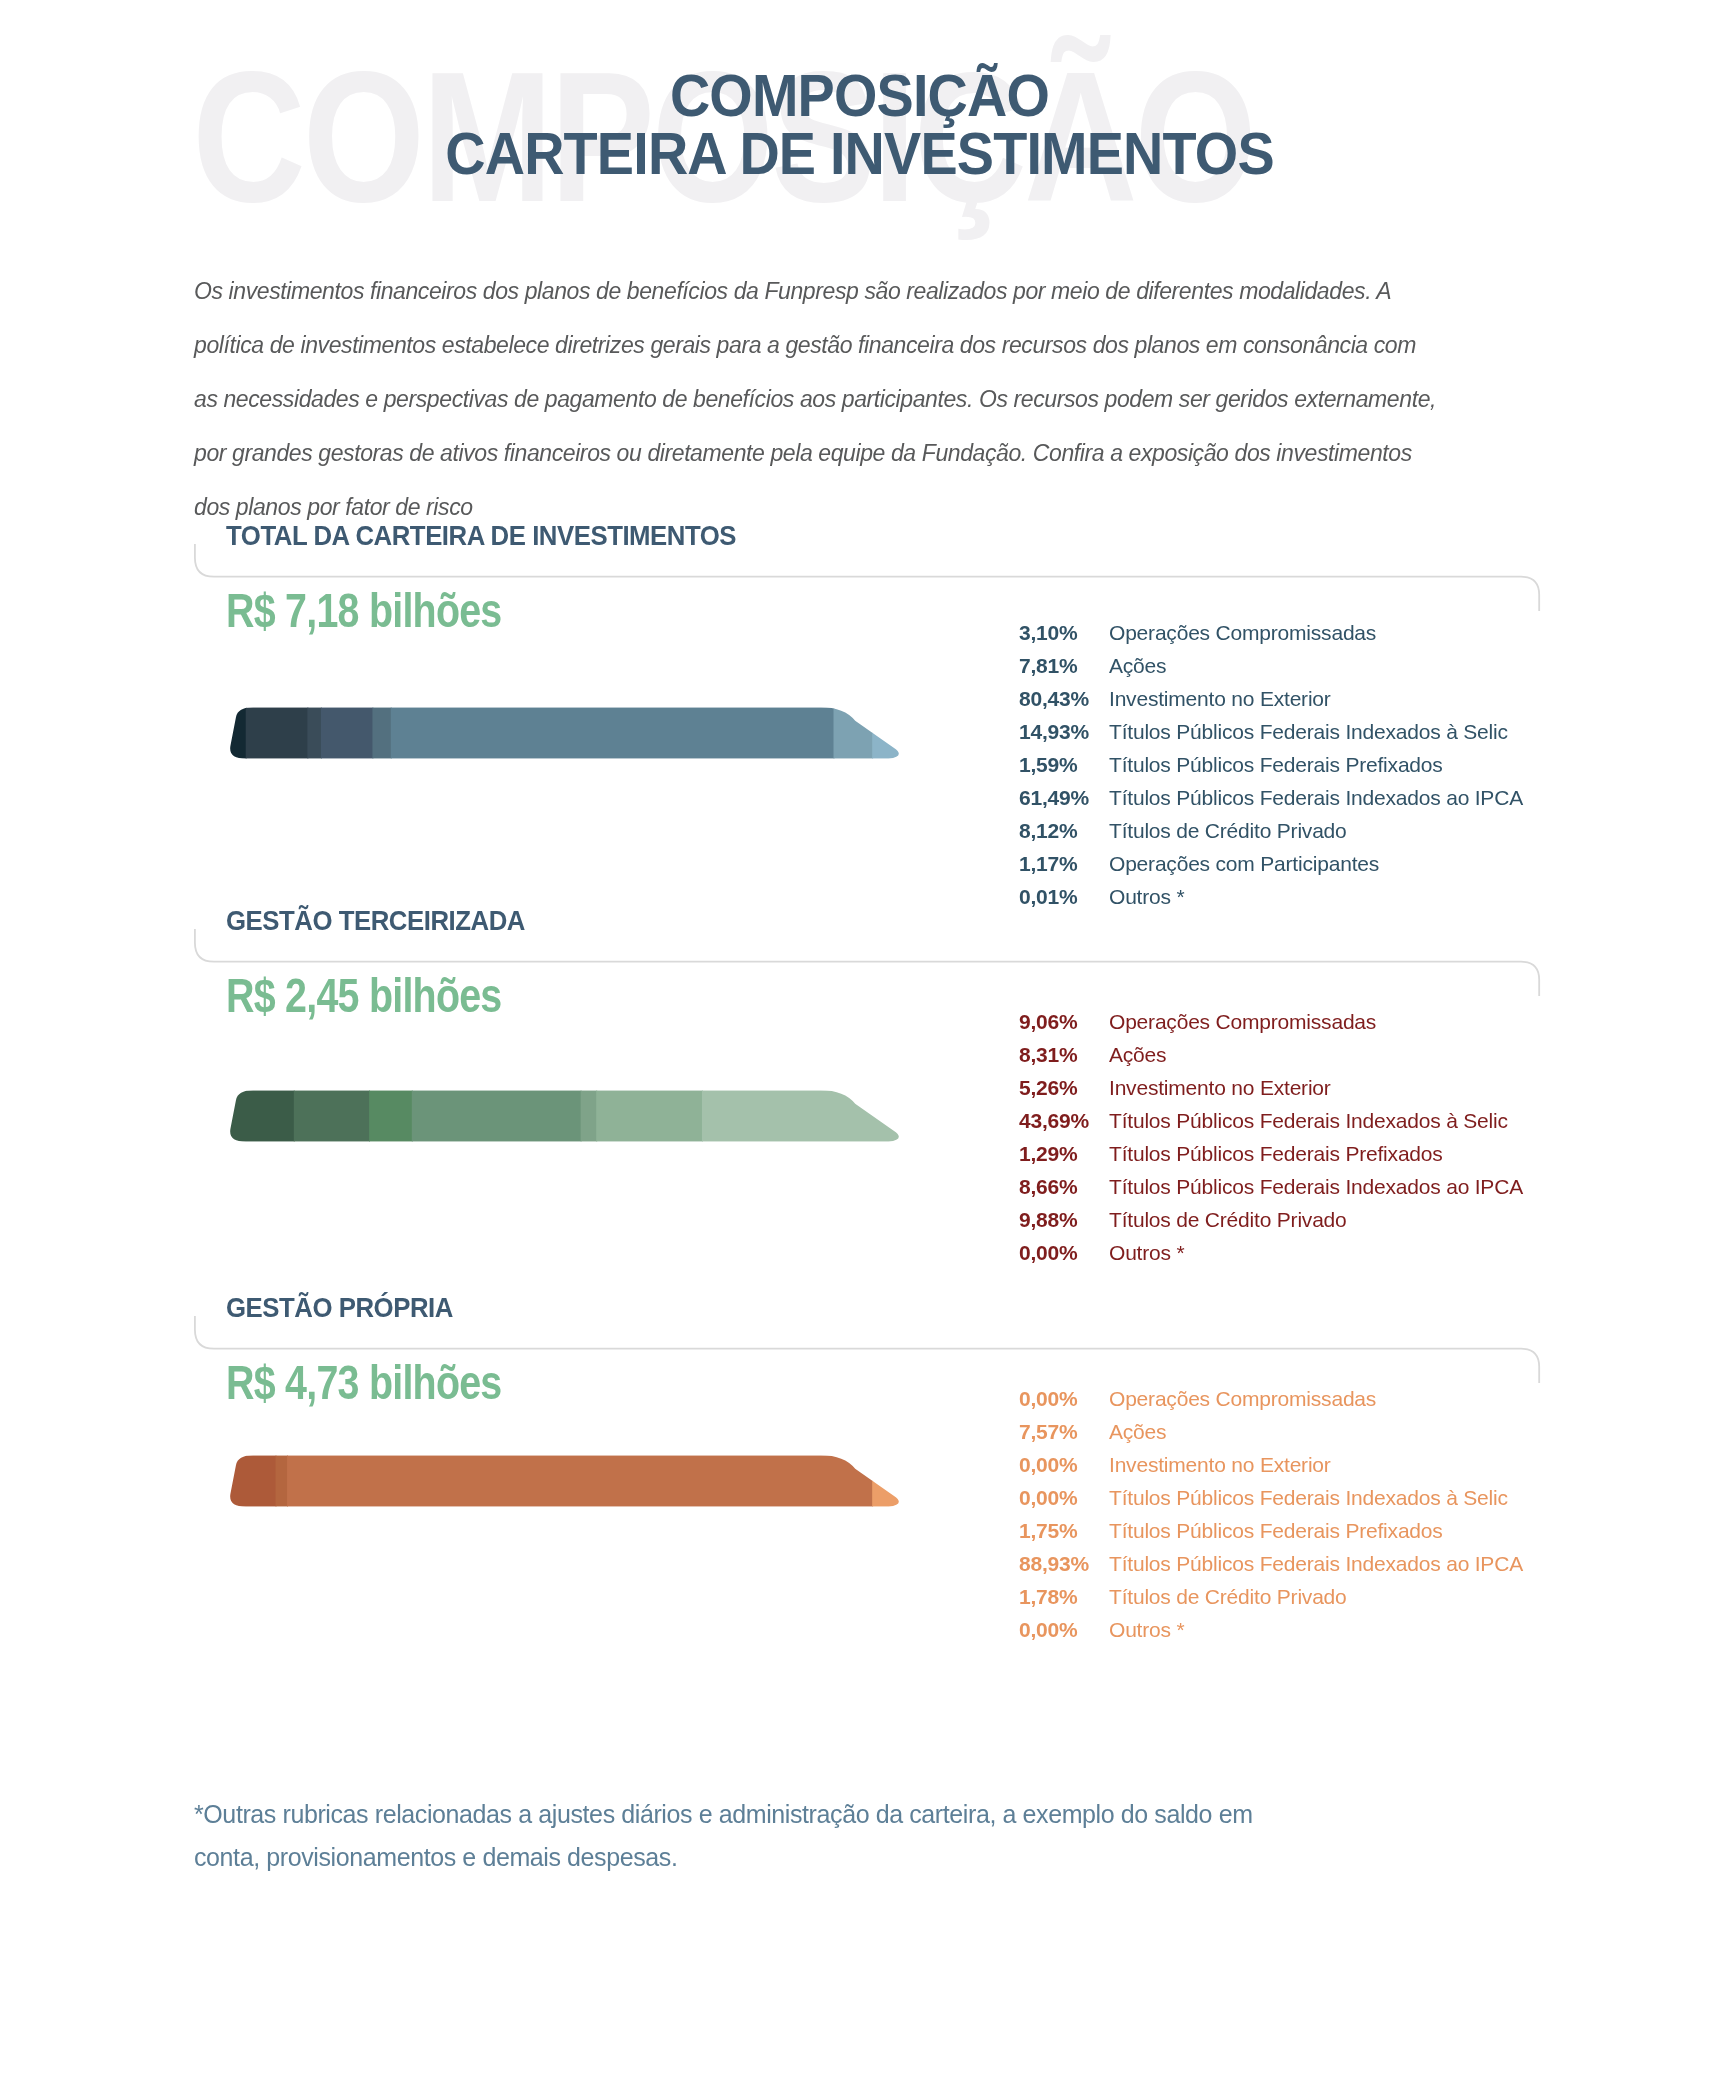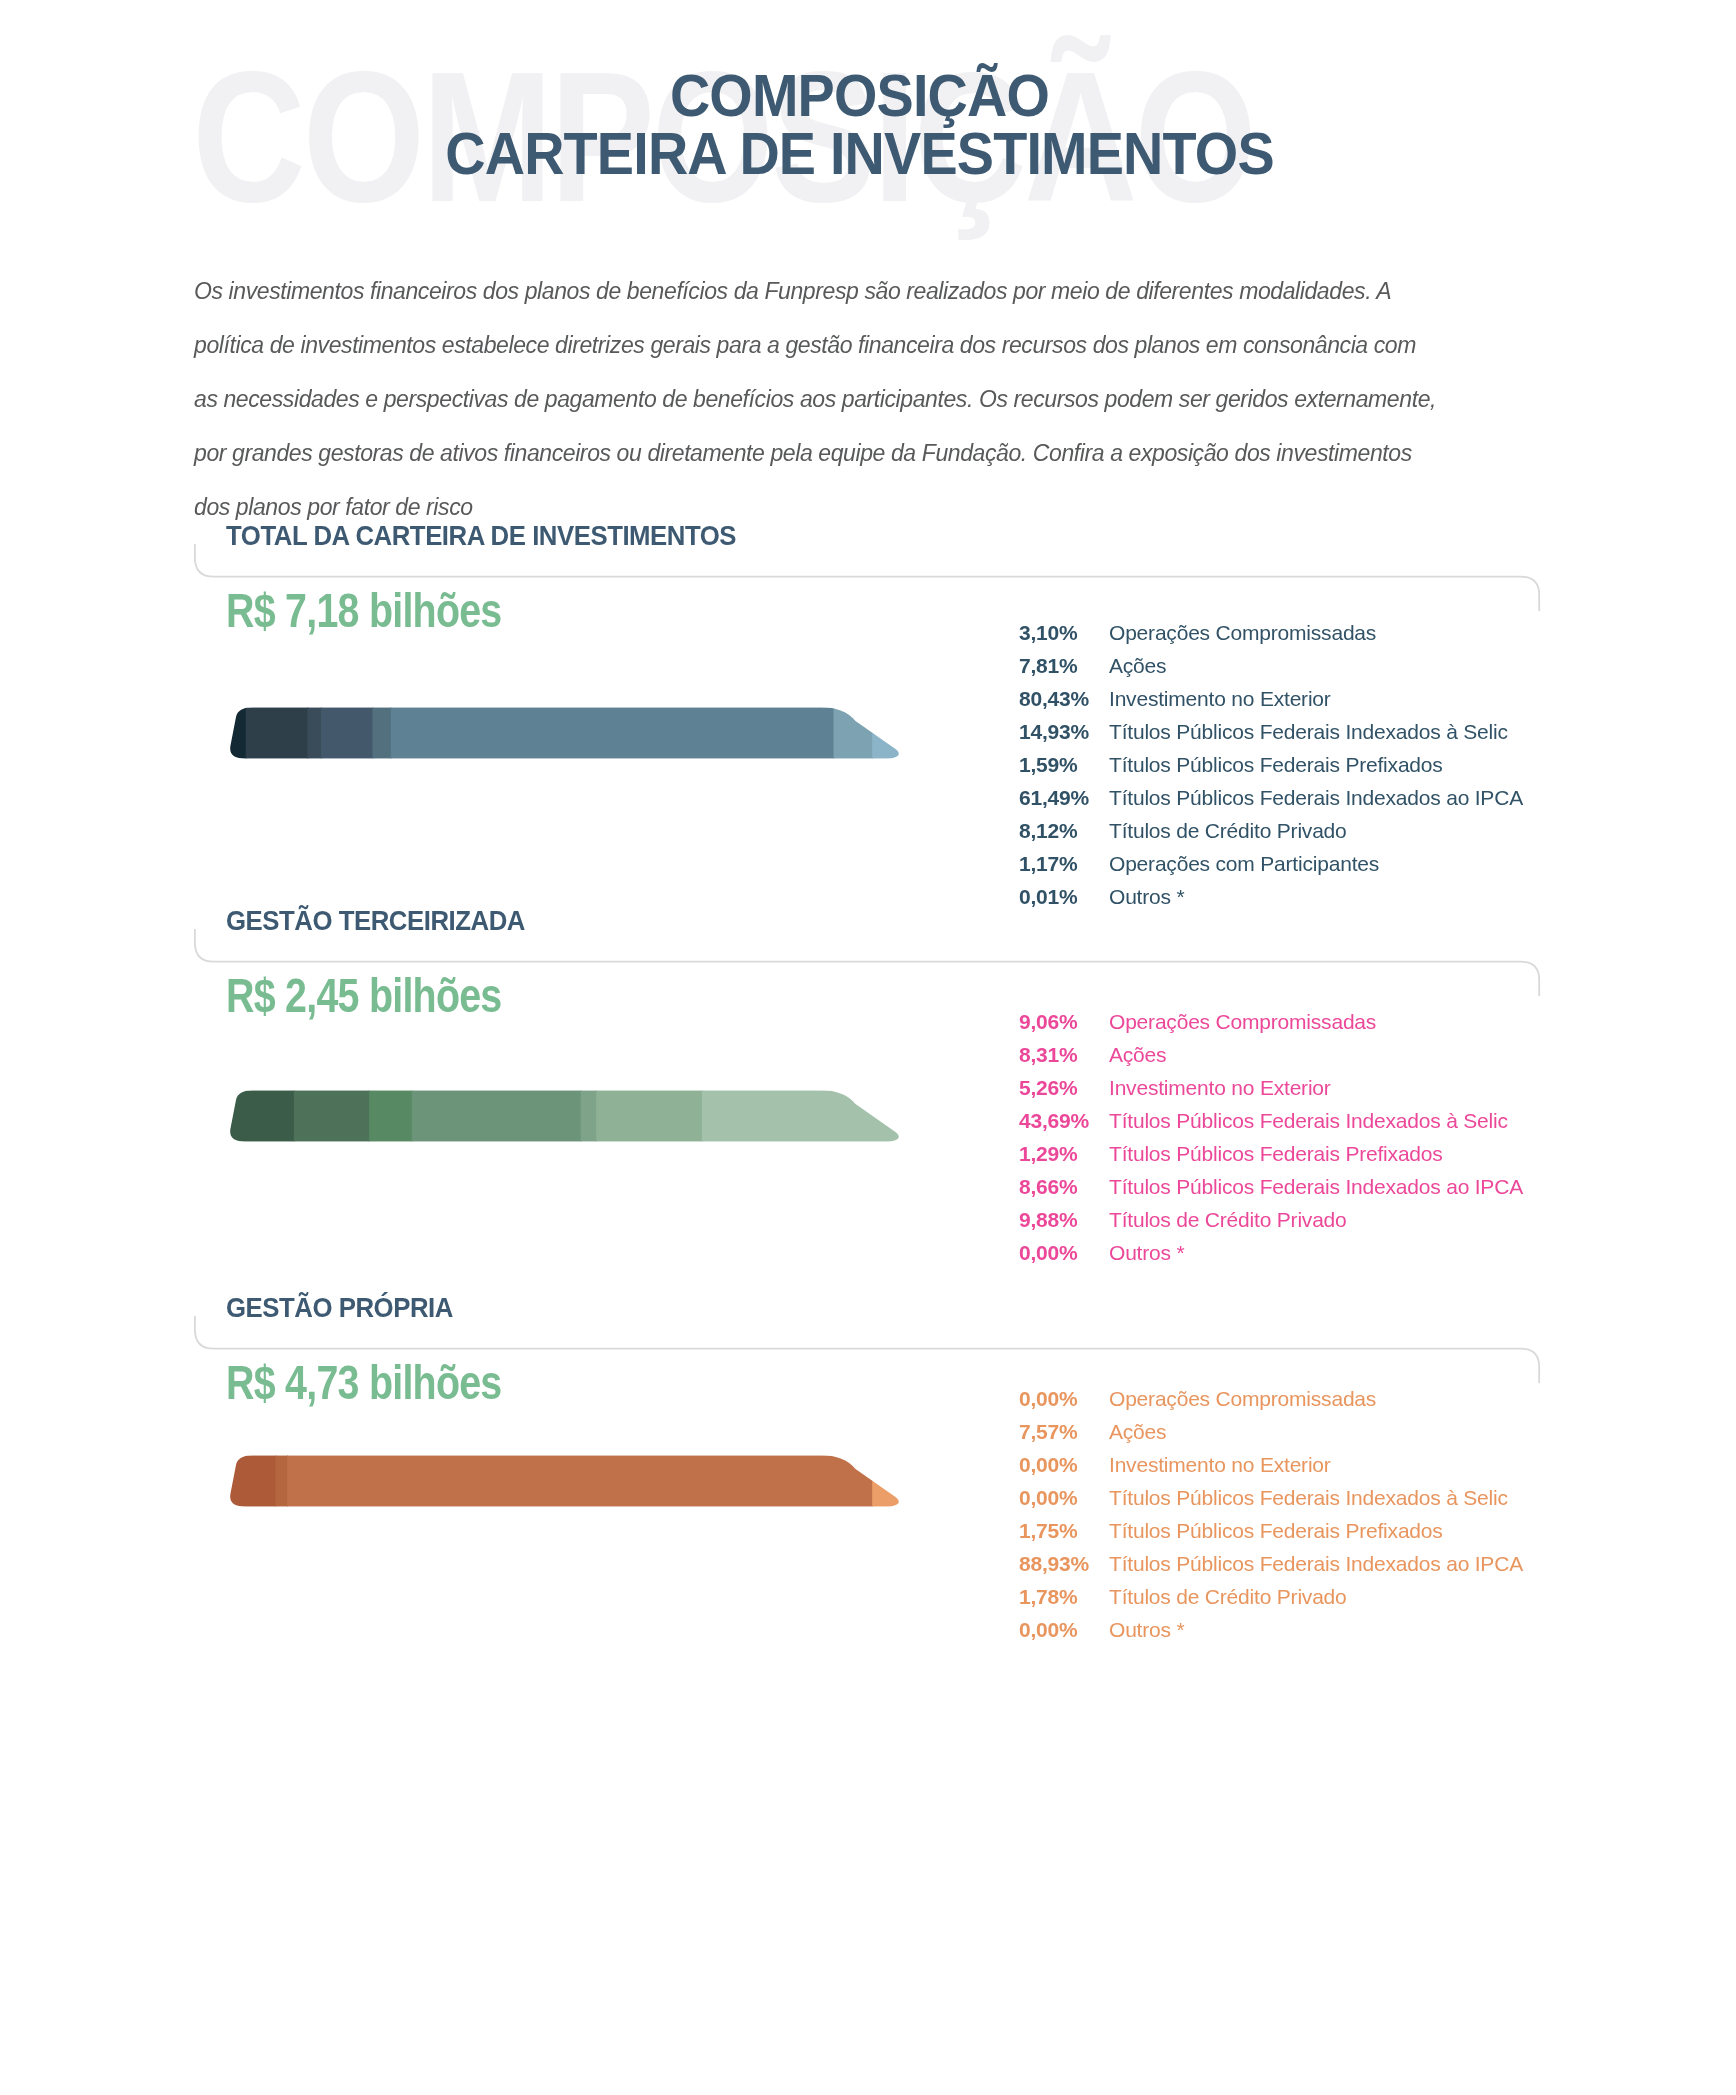--- a/index.html
+++ b/index.html
@@ -133,21 +133,21 @@
           <g clip-path="url(#barclip1)">
             <rect x="0.0" y="0" width="76.0" height="57" fill="#3b5c48"></rect>
             <rect x="75.0" y="0" width="84.3" height="57" fill="#4d7159"></rect>
             <rect x="158.3" y="0" width="48.3" height="57" fill="#578a62"></rect>
             <rect x="205.5" y="0" width="187.8" height="57" fill="#6b9479"></rect>
             <rect x="392.3" y="0" width="18.3" height="57" fill="#7fa389"></rect>
             <rect x="409.5" y="0" width="118.0" height="57" fill="#8fb297"></rect>
             <rect x="526.5" y="0" width="224.5" height="57" fill="#a4c1ab"></rect>
           </g>
         </svg></div>
-    <div class="legend" style="color: #ec4899;">
+    <div class="legend" style="color: #7f1d1d;">
         <div class="legend-row">
           <span class="pct">9,06%</span>
           <span class="lbl">Operações Compromissadas</span>
         </div>
         <div class="legend-row">
           <span class="pct">8,31%</span>
           <span class="lbl">Ações</span>
         </div>
         <div class="legend-row">
           <span class="pct">5,26%</span>
@@ -224,15 +224,17 @@
           <span class="pct">1,78%</span>
           <span class="lbl">Títulos de Crédito Privado</span>
         </div>
         <div class="legend-row">
           <span class="pct">0,00%</span>
           <span class="lbl">Outros *</span>
         </div>
       </div>
   </div>
 
+  <div id="footnote" style="color: rgb(93, 127, 151);">*Outras rubricas relacionadas a ajustes diários e administração da carteira, a exemplo do saldo em
+conta, provisionamentos e demais despesas.</div>
 
 </div>
 
 
 </body></html>

